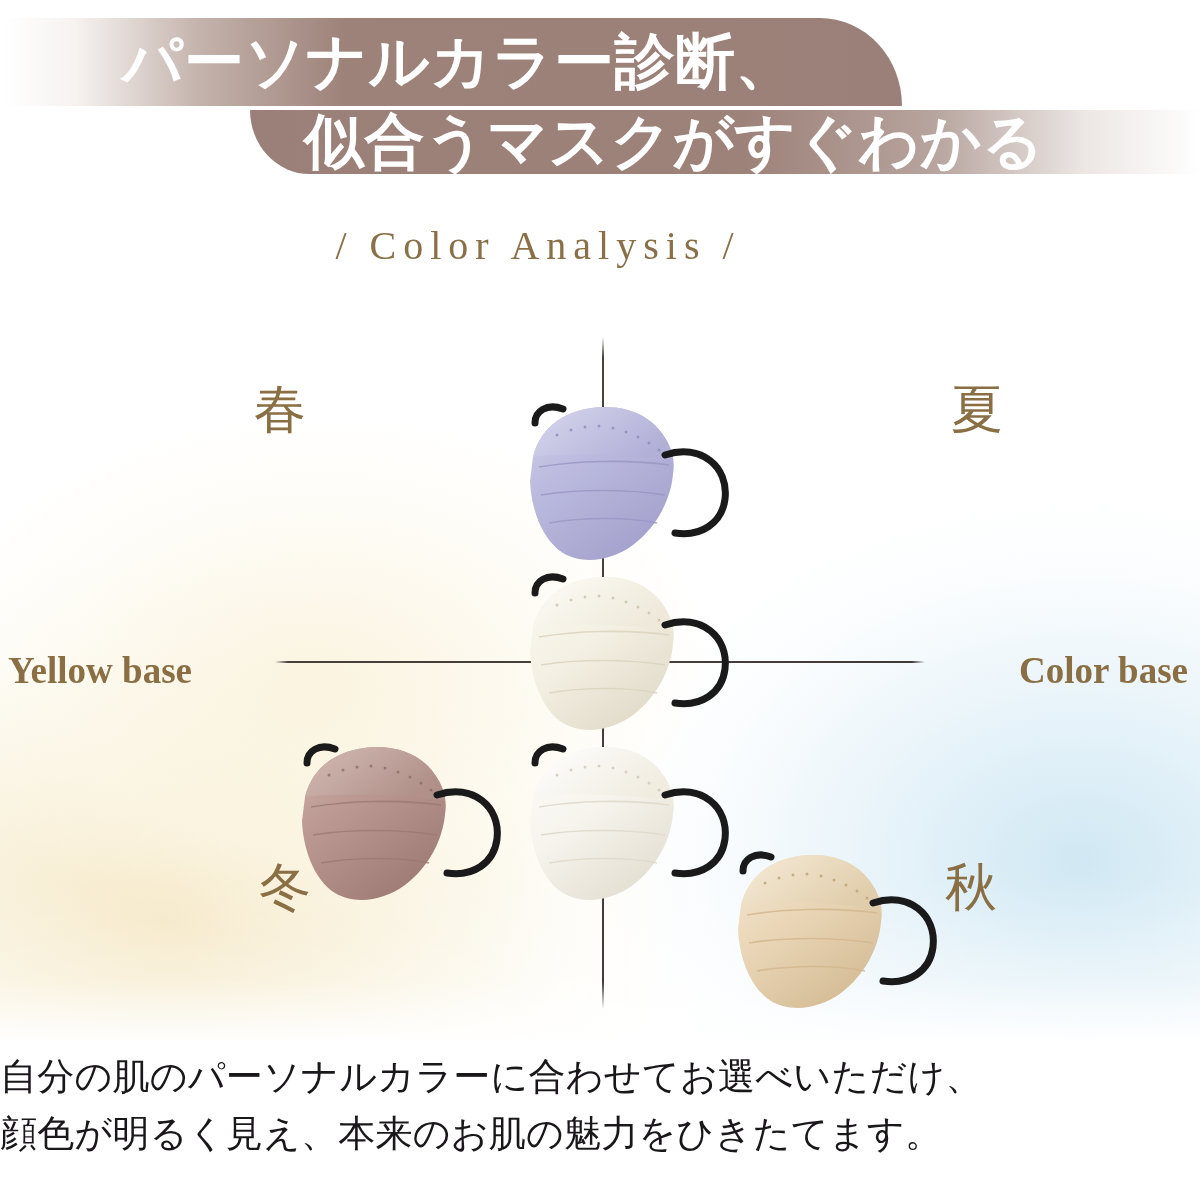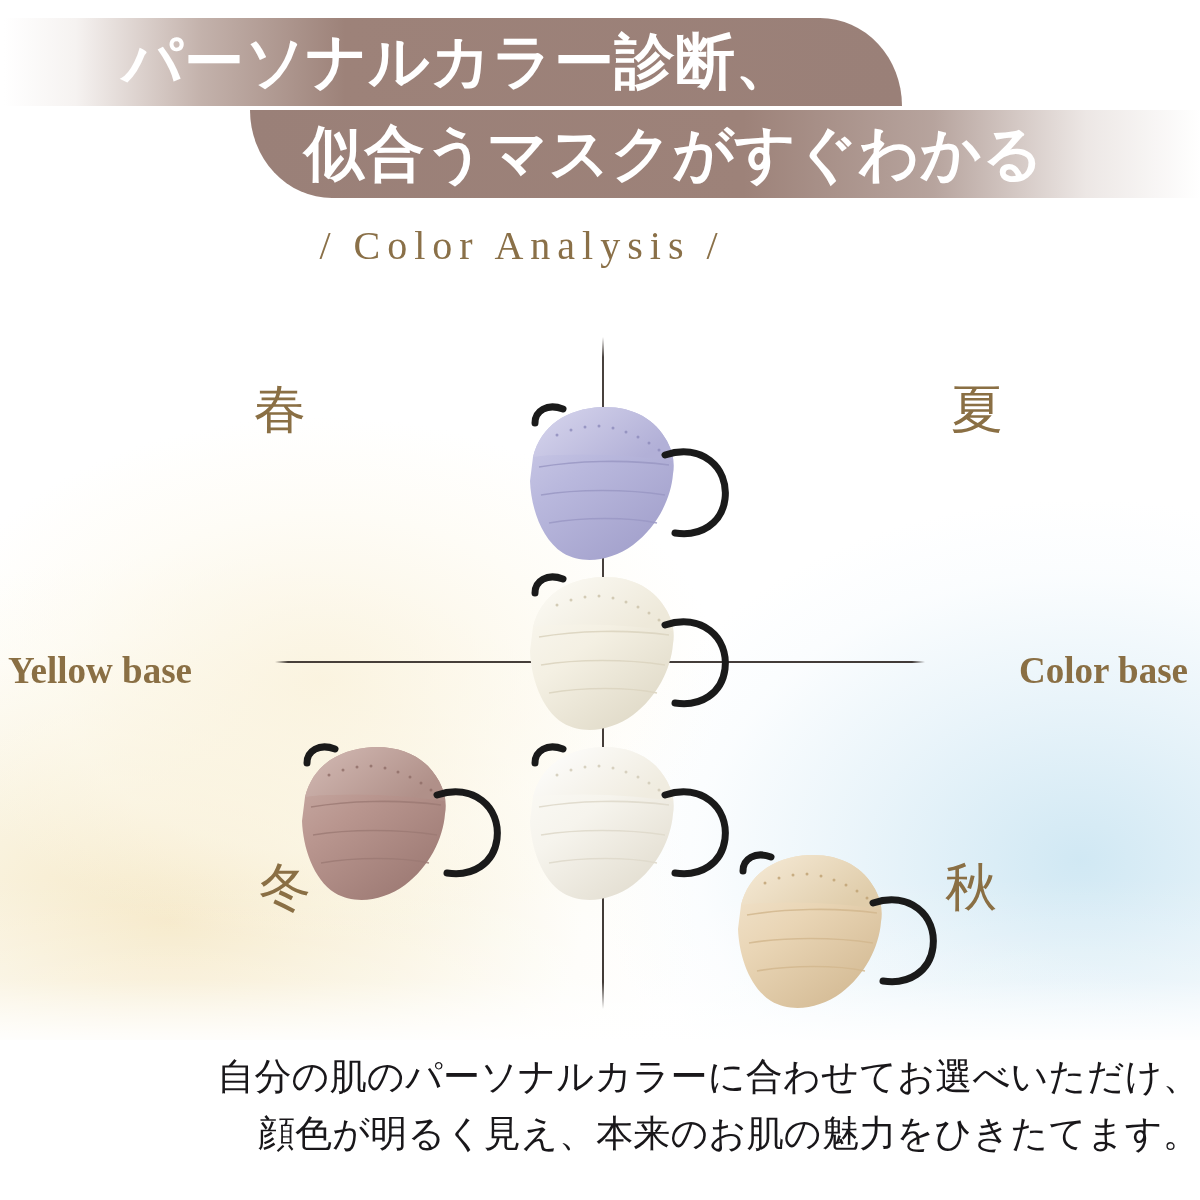--- a/index.html
+++ b/index.html
@@ -103,42 +103,42 @@
     font-size: 60px;
     font-weight: 700;
     letter-spacing: 0.5px;
     line-height: 1;
     font-family: "Liberation Sans", "DejaVu Sans", sans-serif;
   }
   #banner-bottom {
     left: 250px;
     top: 110px;
     width: 950px;
-    height: 88px;
+    height: 64px;
     border-bottom-left-radius: 82px 88px;
     background: linear-gradient(to right,
       #9a8078 0%,
       #9d8279 52%,
       rgba(175,154,147,0.9) 72%,
       rgba(221,211,207,0.55) 88%,
       rgba(255,255,255,0) 100%);
     padding-left: 54px;
   }
   #banner-bottom .btext {
     font-size: 60px;
     font-weight: 700;
     letter-spacing: 0.5px;
     line-height: 1;
     font-family: "Liberation Sans", "DejaVu Sans", sans-serif;
   }
 
   
   #subtitle {
     position: absolute;
-    left: 0;
+    left: 16px;
     top: 222px;
     width: 1044px;
     text-align: center;
     color: #8a7048;
     font-family: "Liberation Serif", "DejaVu Serif", serif;
     font-size: 40px;
     letter-spacing: 7px;
     white-space: nowrap;
   }
   #subtitle .slash {
@@ -212,21 +212,21 @@
   #mask-mauve    { left: 277px; top: 735px; }
   #mask-white    { left: 505px; top: 735px; }
   #mask-beige    { left: 713px; top: 843px; }
 
   
   #bottom-copy {
     position: absolute;
     left: 0;
     top: 1048px;
     width: 1200px;
-    text-align: right;
+    text-align: left;
     color: #19171a;
     font-size: 37px;
     line-height: 1.55;
     letter-spacing: 0.2px;
     font-family: "Liberation Sans", "DejaVu Sans", sans-serif;
   }
   #bottom-copy .line { display: block; white-space: nowrap; }
 </style>
 </head>
 <body>

